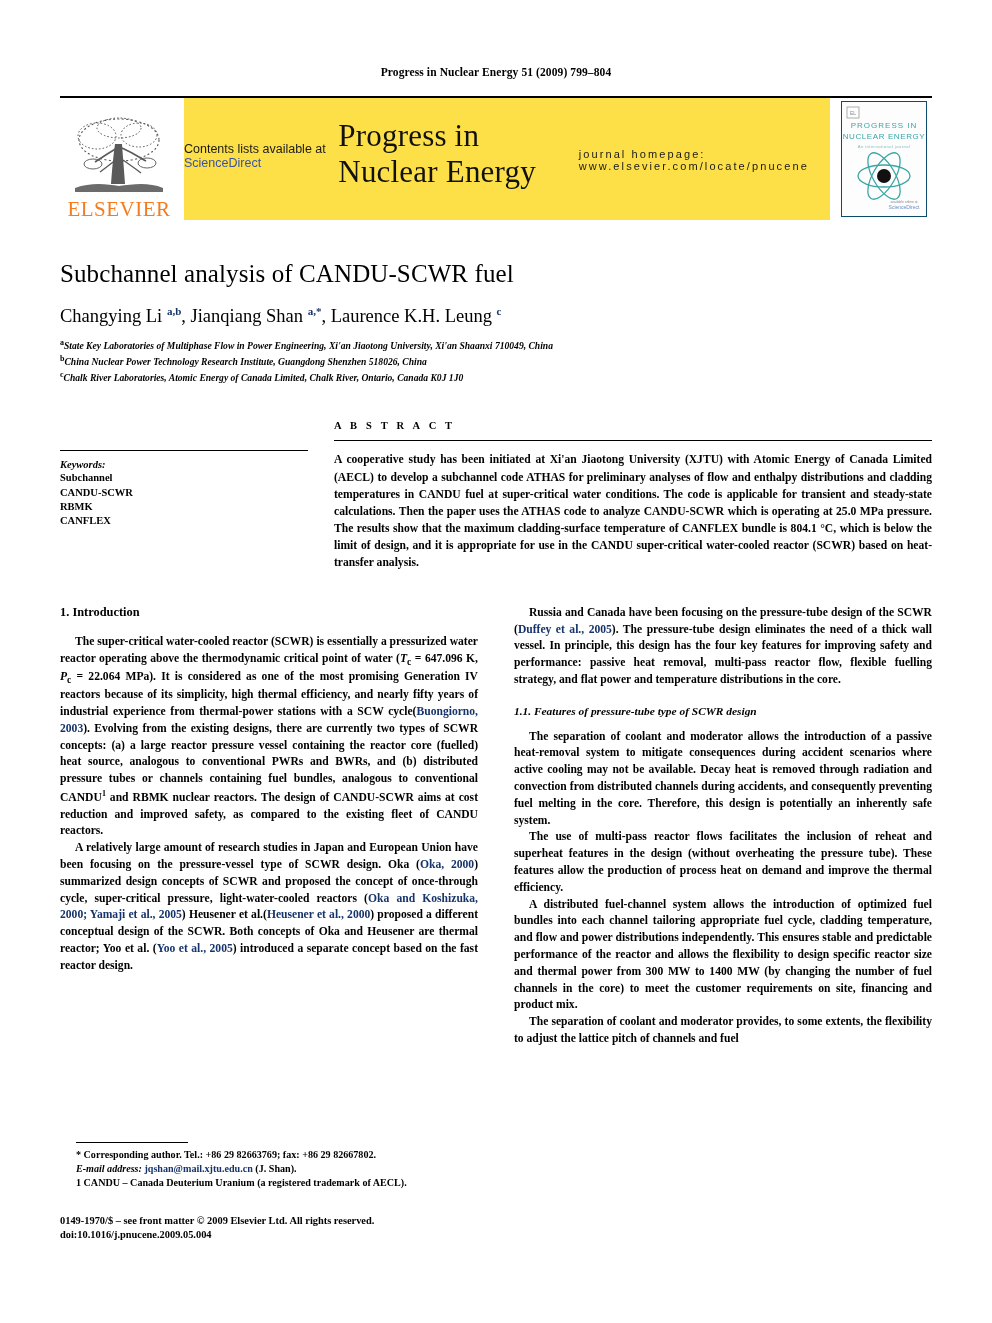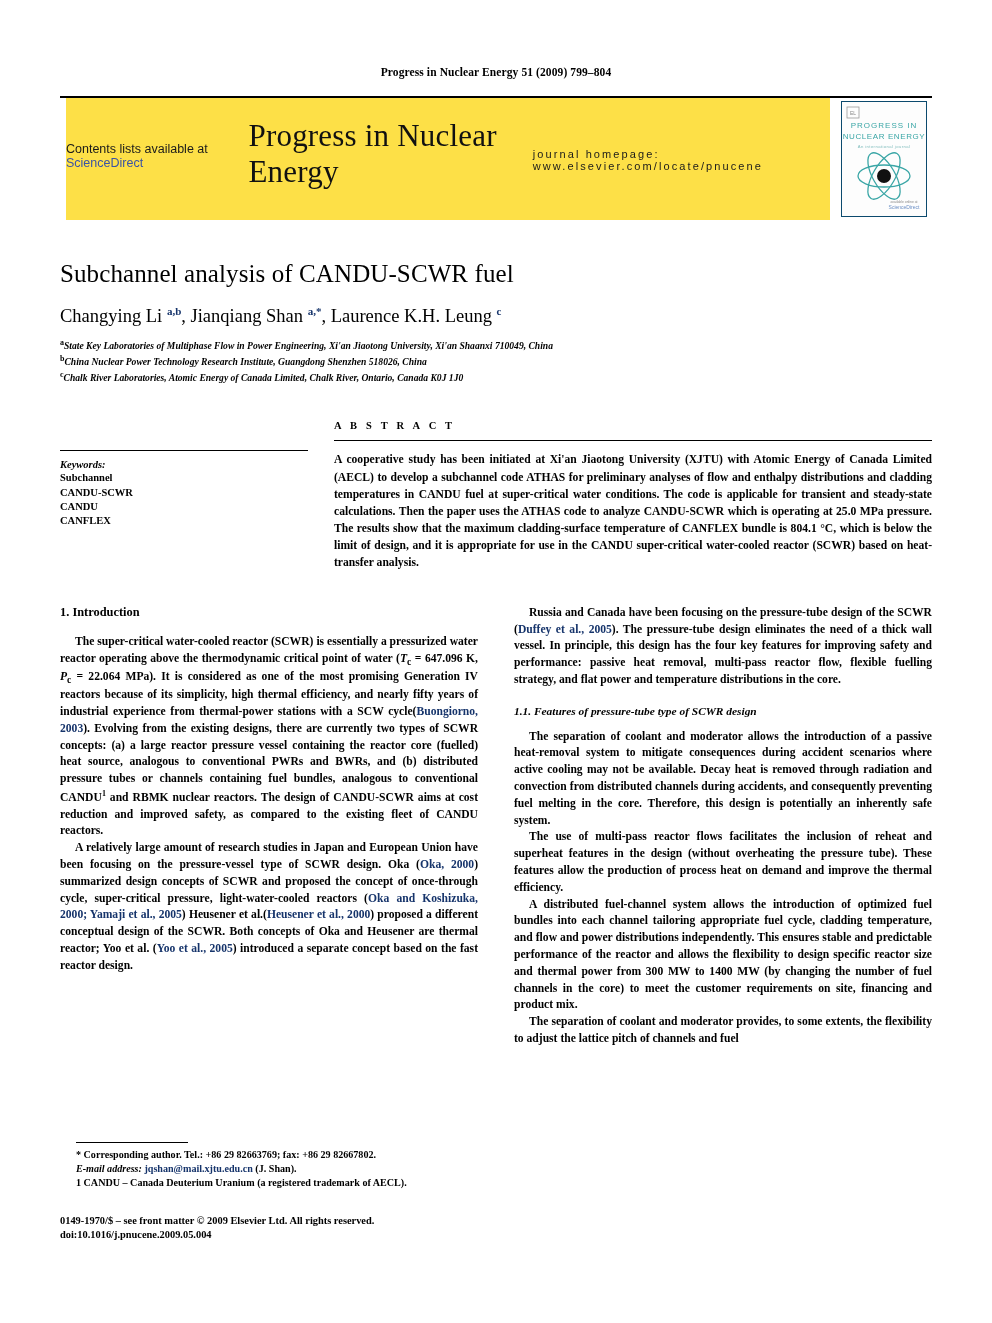--- a/index.html
+++ b/index.html
@@ -218,20 +218,39 @@
 </style>
 </head>
 <body>
 
 <div class="page">
 
   <div class="running-head">Progress in Nuclear Energy 51 (2009) 799–804</div>
 
   <div class="masthead">
 
+    <div class="elsevier-logo">
+      <svg class="tree-svg" width="104" height="84" viewBox="0 0 104 84">
+        <g fill="#4d4d4d">
+          <ellipse cx="52" cy="26" rx="40" ry="21" fill="none" stroke="#555" stroke-width="1.1" stroke-dasharray="2 2.4"></ellipse>
+          <ellipse cx="30" cy="22" rx="19" ry="13" fill="none" stroke="#555" stroke-width="1" stroke-dasharray="1.6 2"></ellipse>
+          <ellipse cx="72" cy="21" rx="18" ry="12" fill="none" stroke="#555" stroke-width="1" stroke-dasharray="1.6 2"></ellipse>
+          <ellipse cx="52" cy="14" rx="22" ry="10" fill="none" stroke="#555" stroke-width="1" stroke-dasharray="1.6 2"></ellipse>
+          <path d="M48 30 C46 44 45 56 44 70 L58 70 C57 56 56 44 55 30 Z" fill="#5a5a5a"></path>
+          <path d="M50 34 C40 40 34 44 28 48" stroke="#5a5a5a" stroke-width="1.6" fill="none"></path>
+          <path d="M55 34 C66 39 72 43 79 47" stroke="#5a5a5a" stroke-width="1.6" fill="none"></path>
+          <path d="M51 44 C44 50 38 54 33 58" stroke="#5a5a5a" stroke-width="1.3" fill="none"></path>
+          <path d="M56 46 C63 51 69 55 74 59" stroke="#5a5a5a" stroke-width="1.3" fill="none"></path>
+          <ellipse cx="26" cy="50" rx="9" ry="5" fill="none" stroke="#555" stroke-width=".9"></ellipse>
+          <ellipse cx="80" cy="49" rx="9" ry="5" fill="none" stroke="#555" stroke-width=".9"></ellipse>
+          <path d="M8 74 C24 68 40 70 52 72 C66 70 82 68 96 74 L96 78 L8 78 Z" fill="#6b6b6b"></path>
+        </g>
+      </svg>
+      <div class="elsevier-word">ELSEVIER</div>
+    </div>
 
     <div class="masthead-center">
       <div class="contents-line">
         <span>Contents lists available at </span><span class="sd-link">ScienceDirect</span>
       </div>
       <div class="journal-name">Progress in Nuclear Energy</div>
       <div class="homepage-line">journal homepage: www.elsevier.com/locate/pnucene</div>
     </div>
 
     <div class="cover">
@@ -265,21 +284,21 @@
       <p class="affil"><sup>c</sup><span>Chalk River Laboratories, Atomic Energy of Canada Limited, Chalk River, Ontario, Canada K0J 1J0</span></p>
     </div>
   </div>
 
   <div class="abstract-region">
     <div class="kw-col">
       <div class="kw-rule"></div>
       <div class="kw-title">Keywords:</div>
       <div class="kw-item">Subchannel</div>
       <div class="kw-item">CANDU-SCWR</div>
-      <div class="kw-item">CANDU</div>
+      <div class="kw-item">RBMK</div>
       <div class="kw-item">CANFLEX</div>
     </div>
     <div class="abs-col">
       <div class="abs-head">A B S T R A C T</div>
       <div class="abs-rule"></div>
       <div class="abs-body">A cooperative study has been initiated at Xi'an Jiaotong University (XJTU) with Atomic Energy of Canada Limited (AECL) to develop a subchannel code ATHAS for preliminary analyses of flow and enthalpy distributions and cladding temperatures in CANDU fuel at super-critical water conditions. The code is applicable for transient and steady-state calculations. Then the paper uses the ATHAS code to analyze CANDU-SCWR which is operating at 25.0 MPa pressure. The results show that the maximum cladding-surface temperature of CANFLEX bundle is 804.1 °C, which is below the limit of design, and it is appropriate for use in the CANDU super-critical water-cooled reactor (SCWR) based on heat-transfer analysis.</div>
     </div>
   </div>
 
   <div class="body-cols">

